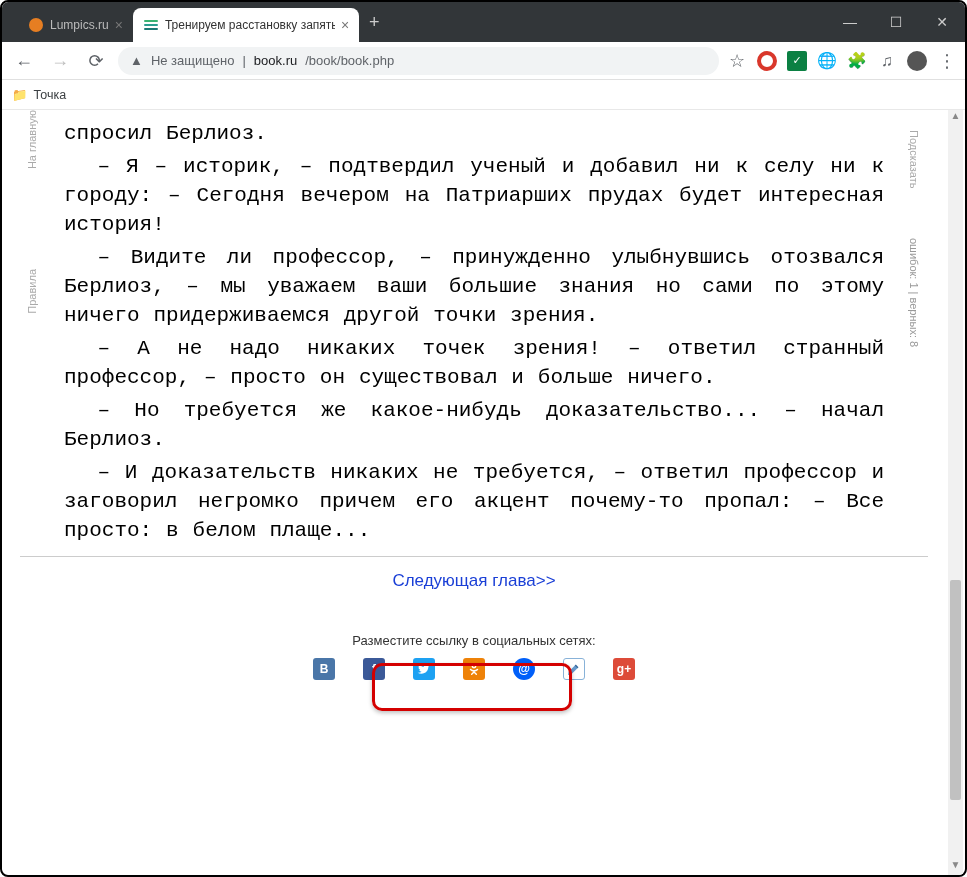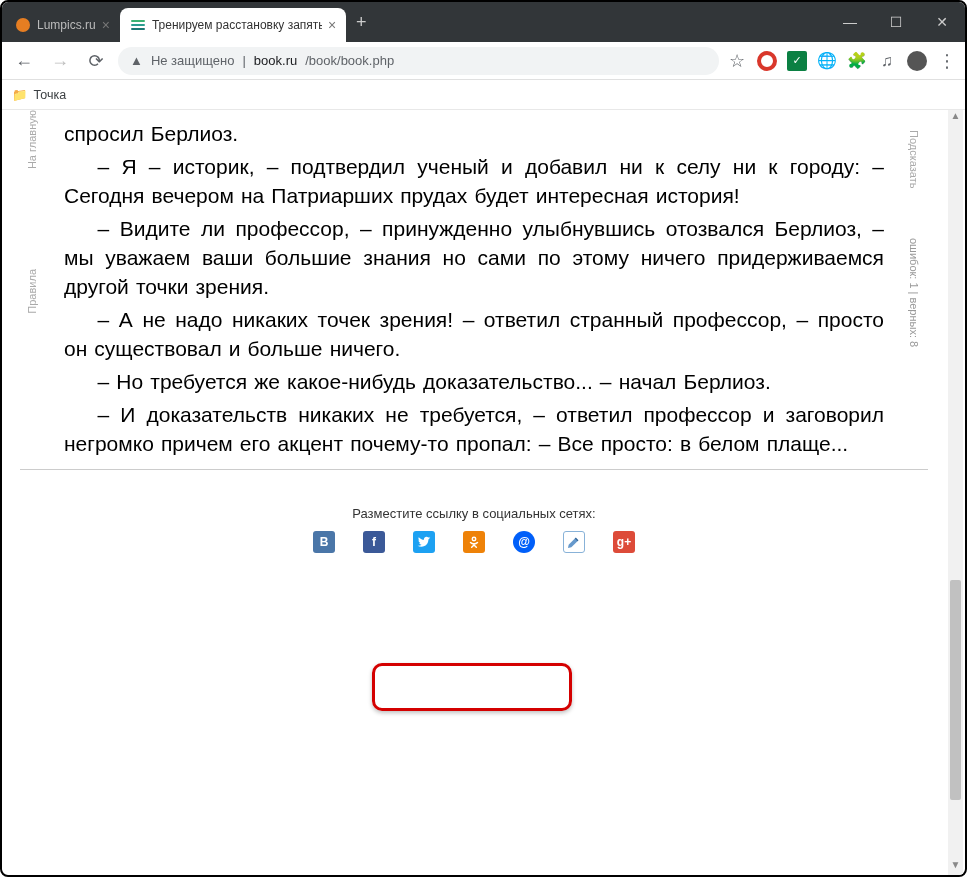--- a/index.html
+++ b/index.html
@@ -18,21 +18,21 @@
     height: 40px;
     background: #323639;
     display: flex;
     align-items: center;
     overflow: hidden;
   }
   .tabs {
     display: flex;
     height: 100%;
     flex: 1;
-    padding-left: 3px;
+    padding-left: 16px;
   }
   .tab {
     display: flex;
     align-items: center;
     padding: 0 10px;
     height: 34px;
     margin-top: 6px;
     max-width: 240px;
     font-size: 12px;
     color: #bbb;
@@ -182,21 +182,21 @@
     writing-mode: vertical-rl;
     font-size:11px;
     color:#aaa;
     padding-top:20px;
     white-space:nowrap;
   }
   .left-rail .rail-text { transform: rotate(180deg); }
   .right-rail .rail-text.stats { color:#999; }
   .reader {
     margin: 0 44px;
-    font-family: Liberation Sans, sans-serif;
+    font-family: Liberation Mono, monospace;
     font-size: 21px;
     line-height: 1.38;
     color:#000;
     text-align: justify;
   }
   .reader p {
     text-indent: 1.6em;
     margin-bottom: 4px;
     word-spacing: 0.06em;
   }
@@ -334,20 +334,23 @@
       <p class="cut">спросил Берлиоз.</p>
       <p>– Я – историк, – подтвердил ученый и добавил ни к селу ни к городу: – Сегодня вечером на Патриарших прудах будет интересная история!</p>
       <p>– Видите ли профессор, – принужденно улыбнувшись отозвался Берлиоз, – мы уважаем ваши большие знания но сами по этому ничего придерживаемся другой точки зрения.</p>
       <p>– А не надо никаких точек зрения! – ответил странный профессор, – просто он существовал и больше ничего.</p>
       <p>– Но требуется же какое-нибудь доказательство... – начал Берлиоз.</p>
       <p>– И доказательств никаких не требуется, – ответил профессор и заговорил негромко причем его акцент почему-то пропал: – Все просто: в белом плаще...</p>
     </div>
 
     <hr class="sep">
 
+    <div class="next-wrap">
+      <a class="next-link">Следующая глава&gt;&gt;</a>
+    </div>
 
     <div class="highlight-box" style="left:370px; top:553px; width:200px; height:48px;"></div>
 
     <div class="share-label">Разместите ссылку в социальных сетях:</div>
     <div class="share-icons">
       <span class="sic vk">B</span>
       <span class="sic fb">f</span>
       <span class="sic tw">
         <svg viewBox="0 0 24 24" width="14" height="14" fill="#fff">
             <path d="M23 4.9c-.8.4-1.7.6-2.6.8.9-.6 1.6-1.5 2-2.5-.9.5-1.9.9-2.9 1.1C18.6 3.4 17.4 3 16.2 3c-2.4 0-4.3 2-4.3 4.3 0 .3 0 .7.1 1-3.6-.2-6.8-1.9-8.9-4.5-.4.6-.6 1.4-.6 2.2 0 1.5.8 2.8 1.9 3.6-.7 0-1.4-.2-2-.5v.1c0 2.1 1.5 3.8 3.4 4.2-.4.1-.7.2-1.1.2-.3 0-.5 0-.8-.1.5 1.7 2.1 2.9 3.9 3-1.4 1.1-3.2 1.8-5.2 1.8H1c1.9 1.2 4.1 1.9 6.5 1.9 7.8 0 12-6.4 12-12v-.5c.8-.6 1.5-1.3 2.1-2.2z"></path>

